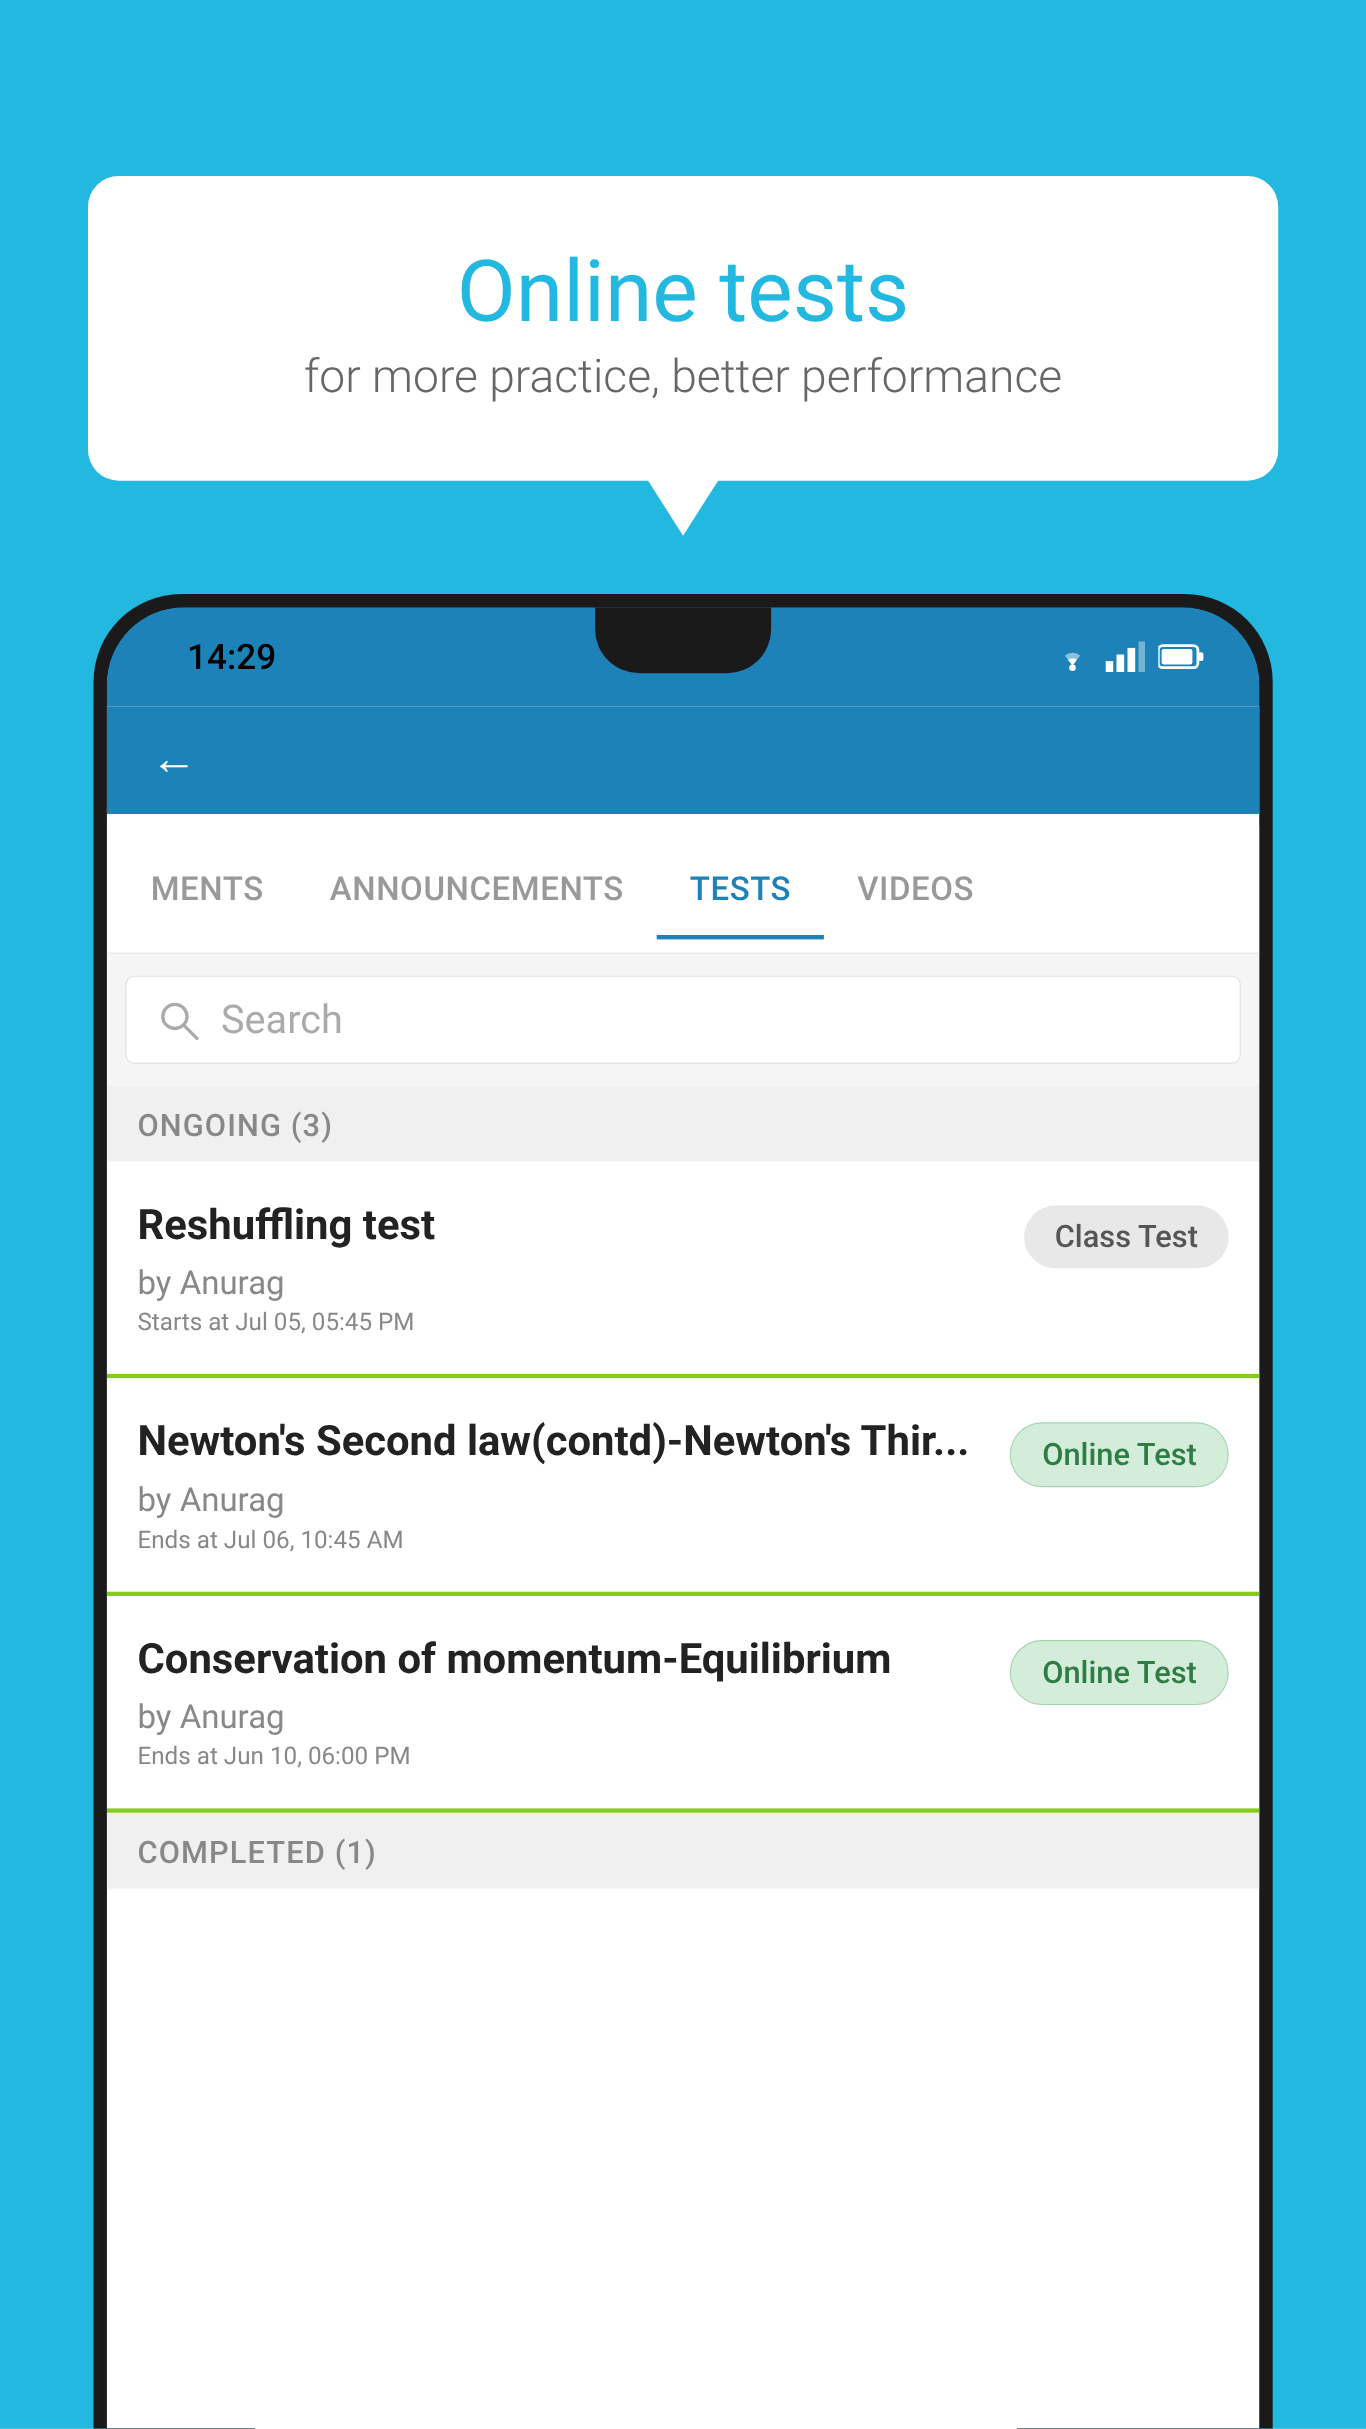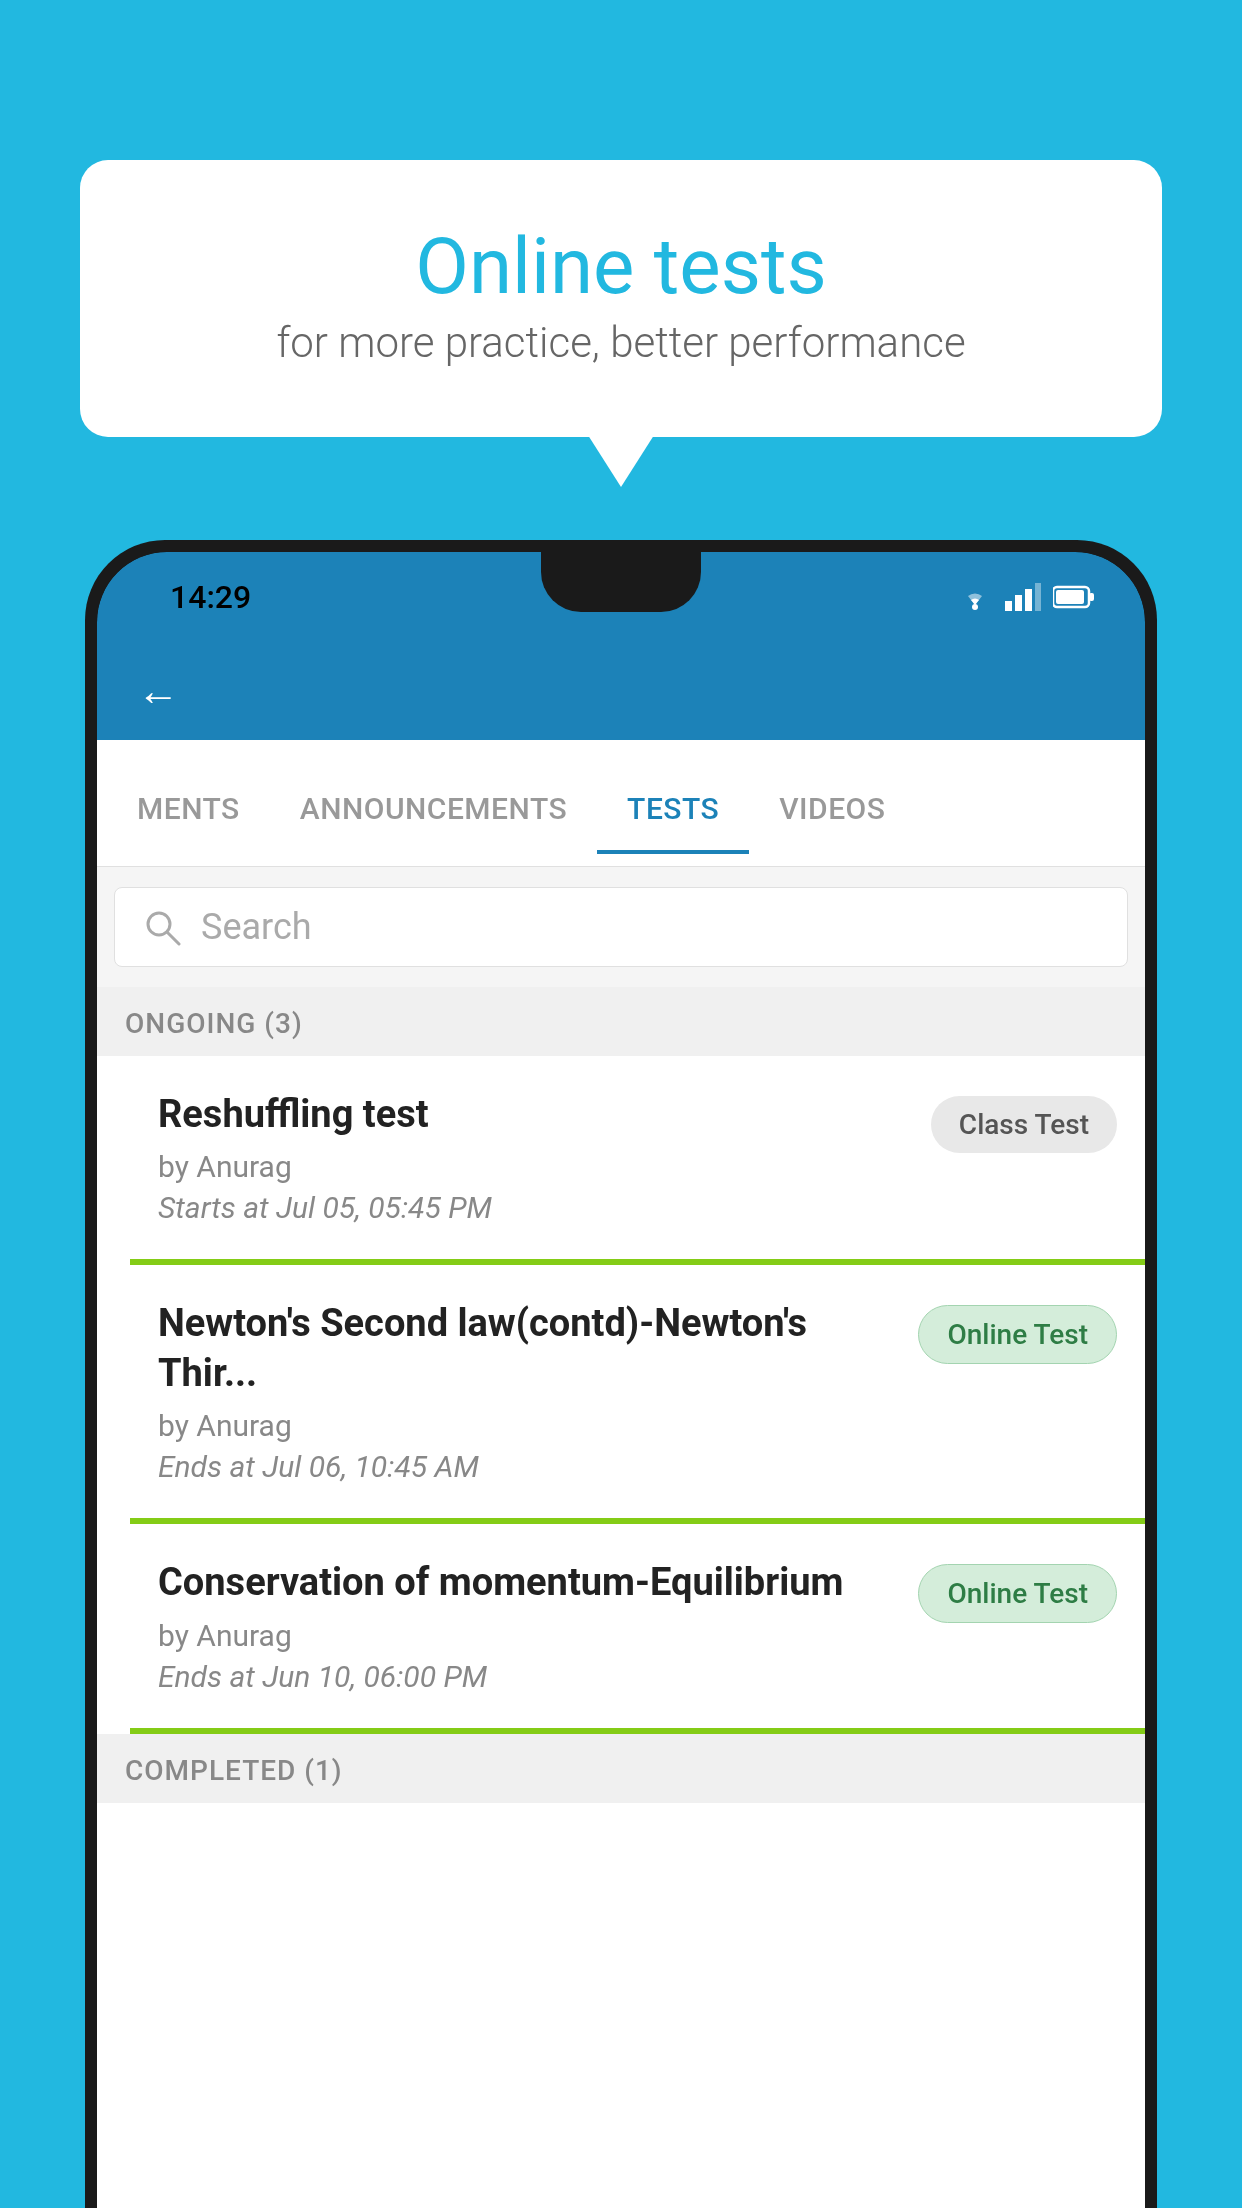--- a/index.html
+++ b/index.html
@@ -219,25 +219,24 @@
       color: #888;
       font-weight: 500;
       letter-spacing: 1px;
       text-transform: uppercase;
     }
 
     
     .test-item {
       background: white;
       padding: 34px 28px 34px 28px;
-      border-bottom: 6px solid #84cc16;
+      border-bottom: 4px solid #84cc16;
       display: flex;
       align-items: flex-start;
       justify-content: space-between;
-      margin-left: 33px;
     }
 
     .test-info {
       flex: 1;
       padding-right: 20px;
     }
 
     .test-name {
       font-size: 38px;
       font-weight: 700;
@@ -245,24 +244,23 @@
       line-height: 1.3;
     }
 
     .test-author {
       font-size: 30px;
       color: #888;
       margin-top: 10px;
     }
 
     .test-time {
-      font-size: 30px;
+      font-size: 22px;
       color: #888;
       margin-top: 6px;
-      font-style: italic;
     }
 
     .test-badge {
       border-radius: 30px;
       padding: 12px 28px;
       font-size: 28px;
       font-weight: 500;
       white-space: nowrap;
       margin-top: 6px;
     }

